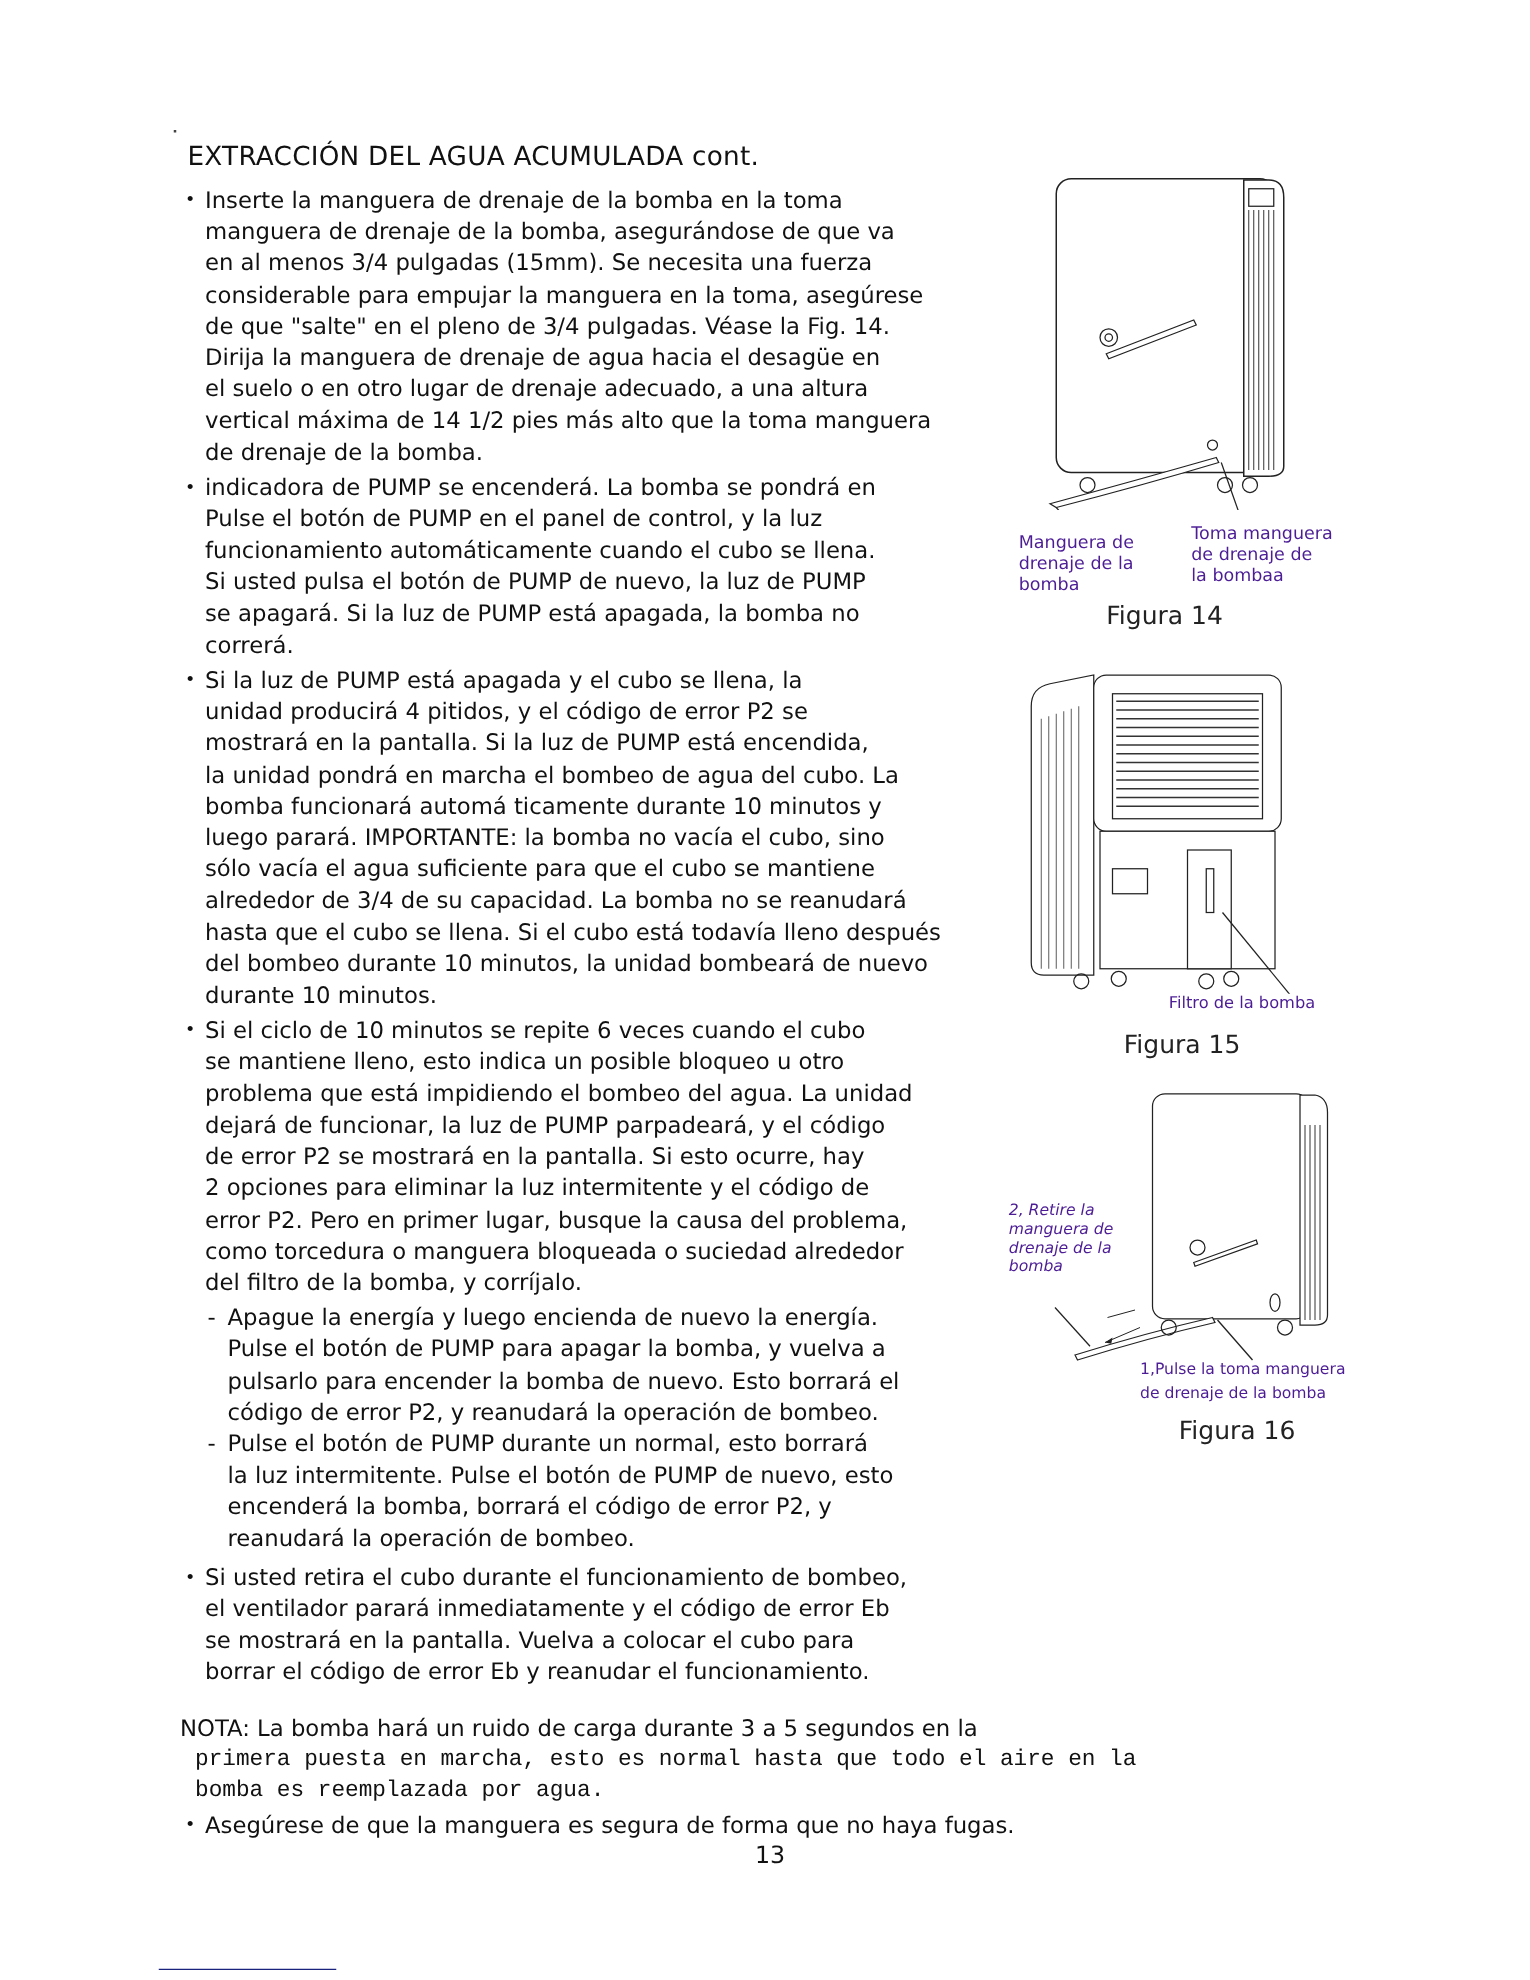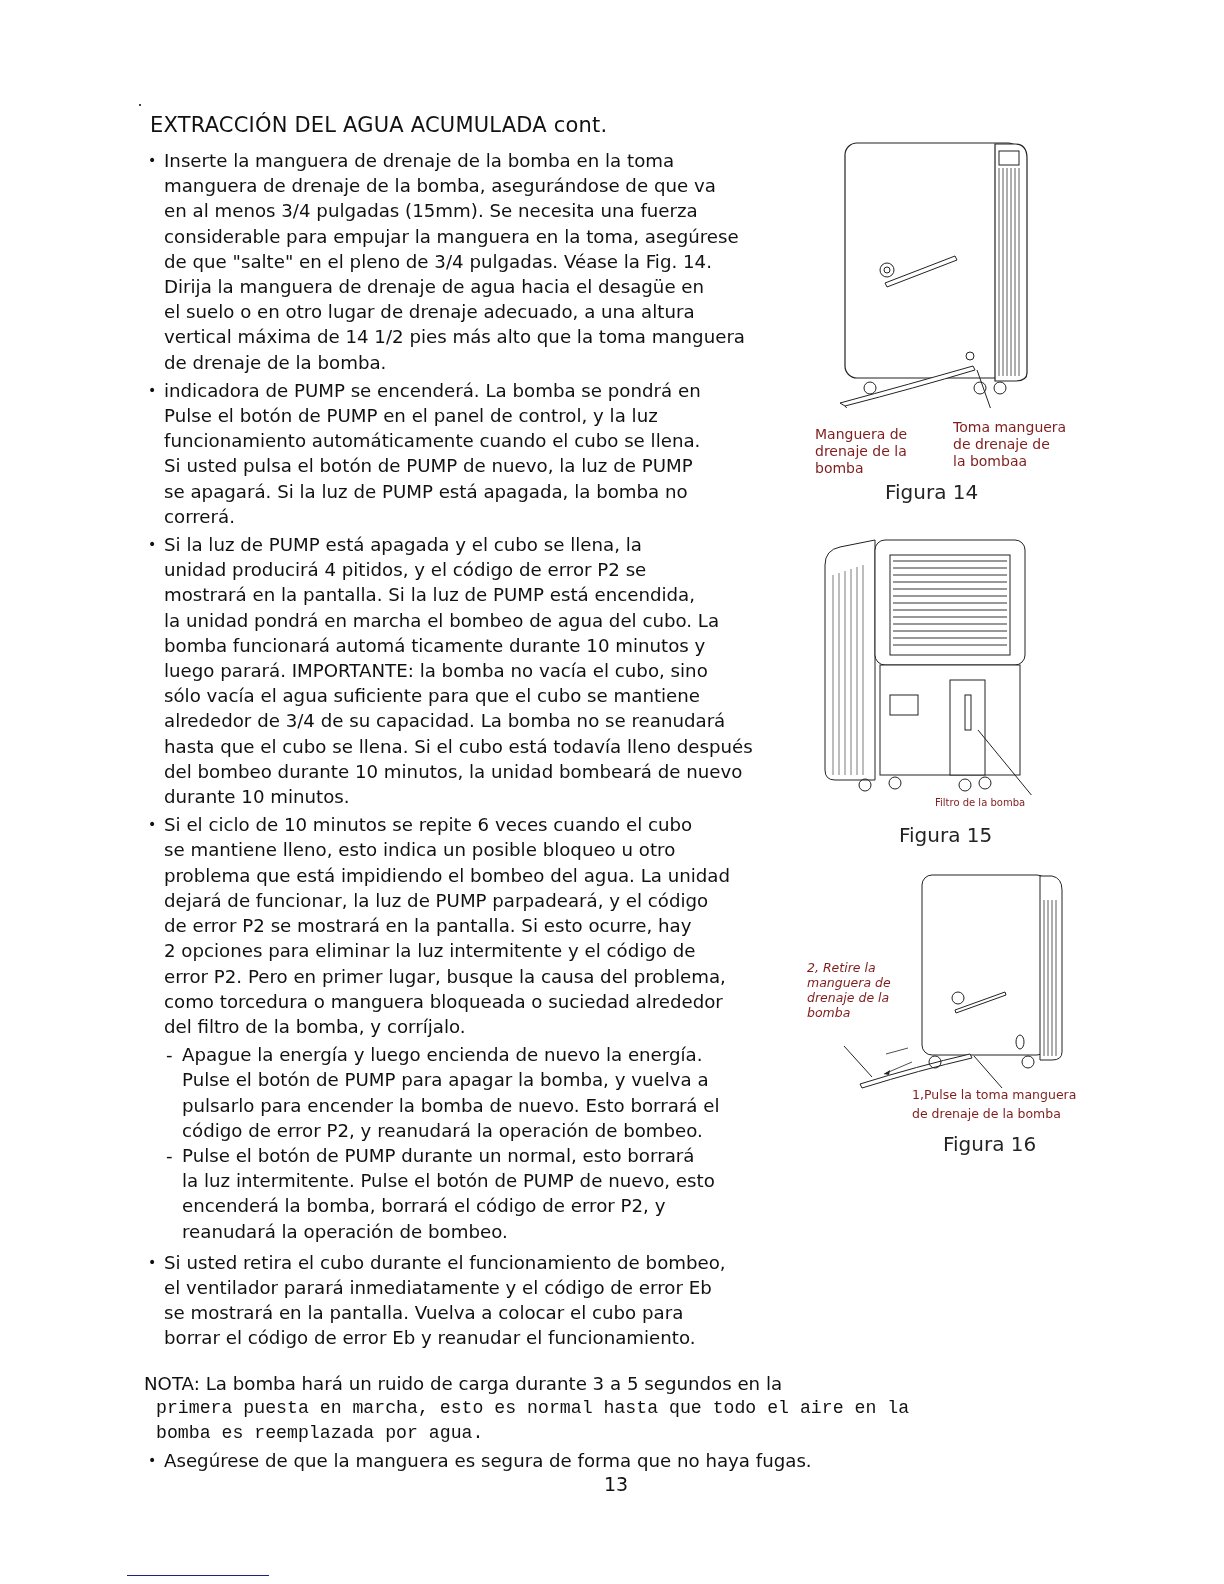--- a/index.html
+++ b/index.html
@@ -14,21 +14,21 @@
   .sub-block { position: relative; padding-left: 34px; margin-bottom: 0; }
   .sub-block .dash { position: absolute; left: 18px; top: 0; }
   .note-block { position: relative; margin-top: 20px; margin-left: -4px; }
   .note-block .line.indent { padding-left: 12px; font-family: Liberation Mono, monospace; }
   .last-bullet { position: relative; padding-left: 16px; margin-top: 2px; }
   .page-number { position: absolute; left: 604px; top: 1473px; font-size: 19px; }
   .footer-rule { position: absolute; left: 127px; top: 1575px; width: 142px; height: 1px; background: #1a237e; }
 
   .fig { position: absolute; }
   .fig svg { position: absolute; left: 0; top: 0; }
-  .cap { position: absolute; font-size: 14px; line-height: 17px; white-space: nowrap; color: #7f1d1d; }
+  .cap { position: absolute; font-size: 14px; line-height: 17px; white-space: nowrap; color: #4c1d95; }
   .fig-title { position: absolute; font-size: 20px; white-space: nowrap; color: #222; }
 </style>
 </head>
 <body>
 
 <div class="stray-dot"></div>
 
 <div class="title">EXTRACCIÓN DEL AGUA ACUMULADA cont.</div>
 
 <div class="body-text">
@@ -187,21 +187,21 @@
     <rect x="65" y="130" width="140" height="110" fill="#fff" stroke="#222"></rect>
     <rect x="75" y="160" width="28" height="20" fill="#fff" stroke="#222"></rect>
     <rect x="135" y="145" width="35" height="95" fill="#fff" stroke="#222"></rect>
     <rect x="150" y="160" width="6" height="35" fill="none" stroke="#222"></rect>
     <line x1="163" y1="195" x2="218" y2="262" stroke="#222"></line>
     <circle cx="50" cy="250" r="6" fill="none" stroke="#222"></circle>
     <circle cx="80" cy="248" r="6" fill="none" stroke="#222"></circle>
     <circle cx="150" cy="250" r="6" fill="none" stroke="#222"></circle>
     <circle cx="170" cy="248" r="6" fill="none" stroke="#222"></circle>
   </svg>
-  <div class="cap" style="left:120px; top:259px; font-size:10px;">Filtro de la bomba</div>
+  <div class="cap" style="left:120px; top:259px; font-size:13px;">Filtro de la bomba</div>
   <div class="fig-title" style="left:84px; top:288px;">Figura 15</div>
 </div>
 
 <div class="fig" style="left:800px; top:870px; width:290px; height:290px;">
   <svg width="290" height="220" viewBox="0 0 290 220">
     <rect x="122" y="5" width="125" height="180" rx="10" fill="#fff" stroke="#222"></rect>
     <path d="M240 6 L252 6 Q262 8 262 20 L262 182 Q262 190 252 190 L240 190 Z" fill="#fff" stroke="#222"></path>
     <g stroke="#333" stroke-width="0.8">
       <line x1="244" y1="30" x2="244" y2="186"></line>
         <line x1="248" y1="30" x2="248" y2="186"></line>

